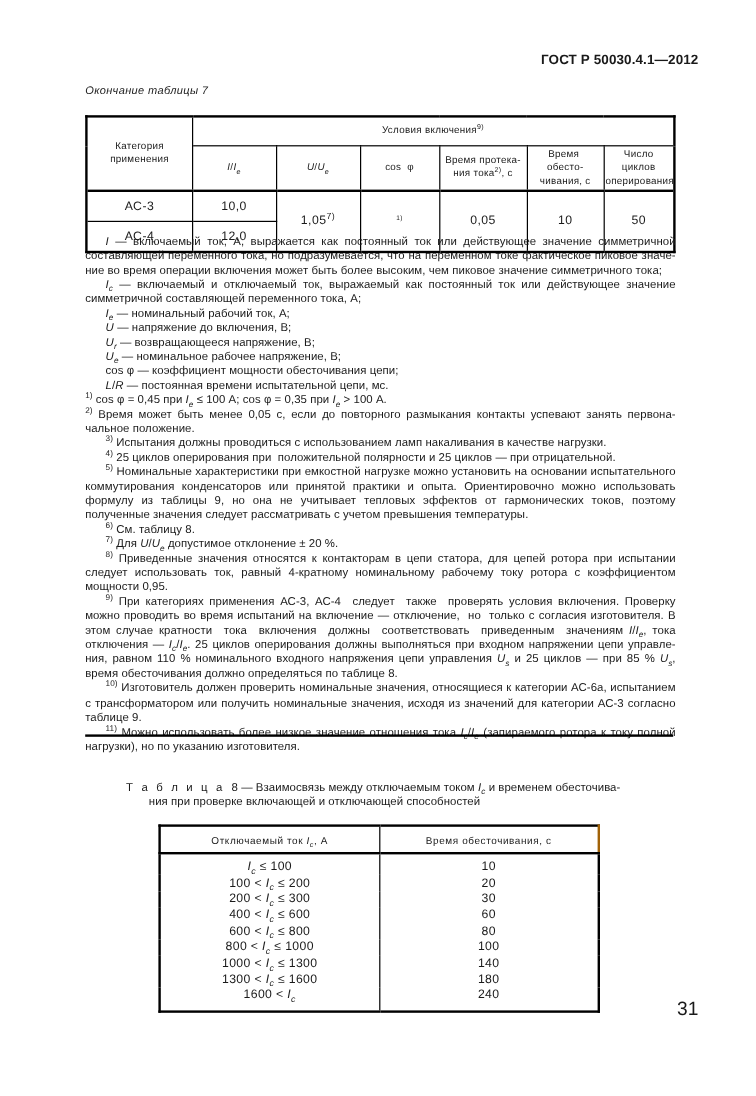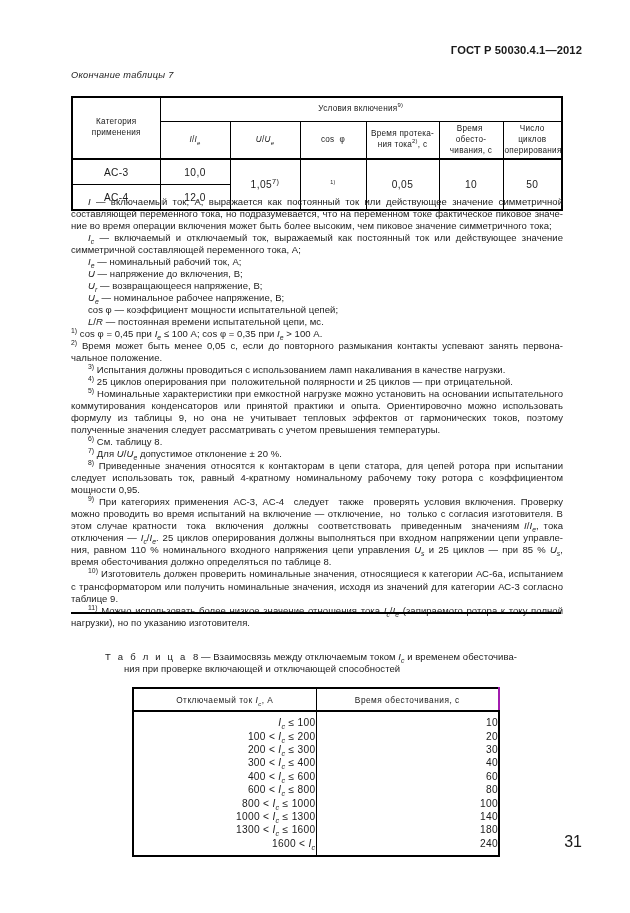--- a/index.html
+++ b/index.html
@@ -131,26 +131,26 @@
   table.t8 th {
     font-weight: normal;
     border: 1px solid #000;
     border-top: 2px solid #000;
     height: 19px;
     letter-spacing: 0.5px;
     text-align: center;
     vertical-align: middle;
   }
   table.t8 th.first { border-left: 2px solid #000; }
-  table.t8 th.last { border-right: 2px solid #a21caf; }
+  table.t8 th.last { border-right: 2px solid #a16207; }
   table.t8 .hdrrow th { border-bottom: 2px solid #000; }
   table.t8 td {
     border-left: 1px solid #000;
     border-right: 1px solid #000;
-    text-align: right;
+    text-align: center;
     vertical-align: middle;
     font-size: 10.2px;
     height: 13.4px;
     letter-spacing: 0.3px;
     padding: 0;
   }
   table.t8 td.first { border-left: 2px solid #000; }
   table.t8 td.last { border-right: 2px solid #000; }
   table.t8 tr.firstdata td { padding-top: 4px; }
   table.t8 tr.lastdata td { border-bottom: 2px solid #000; padding-bottom: 5px; }
@@ -218,21 +218,21 @@
     </table>
   </div>
 
   <div class="notes">
     <p><i>I</i> — включаемый ток, А, выражается как постоянный ток или действующее значение симметричной составляющей переменного тока, но подразумевается, что на переменном токе фактическое пиковое значе­ние во время операции включения может быть более высоким, чем пиковое значение симметричного тока;</p>
     <p><i>I</i><span class="subn"><i>c</i></span> — включаемый и отключаемый ток, выражаемый как постоянный ток или действующее значение симметричной составляющей переменного тока, А;</p>
     <p><i>I</i><span class="subn"><i>e</i></span> — номинальный рабочий ток, А;</p>
     <p><i>U</i> — напряжение до включения, В;</p>
     <p><i>U</i><span class="subn"><i>r</i></span> — возвращающееся напряжение, В;</p>
     <p><i>U</i><span class="subn"><i>e</i></span> — номинальное рабочее напряжение, В;</p>
-    <p>cos φ — коэффициент мощности испытательной цепей;</p>
+    <p>cos φ — коэффициент мощности обесточивания цепи;</p>
     <p><i>L</i>/<i>R</i> — постоянная времени испытательной цепи, мс.</p>
     <p class="noind"><sup>1)</sup> cos φ = 0,45 при <i>I</i><span class="subn"><i>e</i></span> ≤ 100 А;  cos φ = 0,35 при <i>I</i><span class="subn"><i>e</i></span> &gt; 100 А.</p>
     <p class="noind"><sup>2)</sup> Время может быть менее 0,05 с, если до повторного размыкания контакты успевают занять первона­чальное положение.</p>
     <p><sup>3)</sup> Испытания должны проводиться с использованием ламп накаливания в качестве нагрузки.</p>
     <p><sup>4)</sup> 25 циклов оперирования при&nbsp; положительной полярности и 25 циклов — при отрицательной.</p>
     <p><sup>5)</sup> Номинальные характеристики при емкостной нагрузке можно установить на основании испытатель­ного коммутирования конденсаторов или принятой практики и опыта. Ориентировочно можно использовать формулу из таблицы 9, но она не учитывает тепловых эффектов от гармонических токов, поэтому полученные значения следует рассматривать с учетом превышения температуры.</p>
     <p><sup>6)</sup> См. таблицу 8.</p>
     <p><sup>7)</sup> Для <i>U</i>/<i>U</i><span class="subn"><i>e</i></span> допустимое отклонение ± 20 %.</p>
     <p><sup>8)</sup> Приведенные значения относятся к контакторам в цепи статора, для цепей ротора при испытании следует использовать ток, равный 4-кратному номинальному рабочему току ротора с коэффициентом мощно­сти 0,95.</p>
     <p><sup>9)</sup> При категориях применения АС-3, АС-4&nbsp; следует&nbsp; также&nbsp; проверять условия включения. Проверку можно проводить во время испытаний на включение — отключение,&nbsp; но&nbsp; только с согласия изготовителя. В этом случае кратности&nbsp; тока&nbsp; включения&nbsp; должны&nbsp; соответствовать&nbsp; приведенным&nbsp; значениям <i>I</i>/<i>I</i><span class="subn"><i>e</i></span>, тока отключения — <i>I</i><span class="subn"><i>c</i></span>/<i>I</i><span class="subn"><i>e</i></span>. 25 циклов оперирования должны выполняться при входном напряжении цепи управле­ния, равном 110 % номинального входного напряжения цепи управления <i>U</i><span class="subn"><i>s</i></span> и 25 циклов — при 85 % <i>U</i><span class="subn"><i>s</i></span>, время обесточивания должно определяться по таблице 8.</p>
@@ -266,24 +266,20 @@
         </tr>
         <tr>
           <td class="first">100 &lt; <i>I</i><span class="subn"><i>c</i></span> ≤ 200</td>
           <td class="last">20</td>
         </tr>
         <tr>
           <td class="first">200 &lt; <i>I</i><span class="subn"><i>c</i></span> ≤ 300</td>
           <td class="last">30</td>
         </tr>
         <tr>
-          <td class="first">300 &lt; <i>I</i><span class="subn"><i>c</i></span> ≤ 400</td>
-          <td class="last">40</td>
-        </tr>
-        <tr>
           <td class="first">400 &lt; <i>I</i><span class="subn"><i>c</i></span> ≤ 600</td>
           <td class="last">60</td>
         </tr>
         <tr>
           <td class="first">600 &lt; <i>I</i><span class="subn"><i>c</i></span> ≤ 800</td>
           <td class="last">80</td>
         </tr>
         <tr>
           <td class="first">800 &lt; <i>I</i><span class="subn"><i>c</i></span> ≤ 1000</td>
           <td class="last">100</td>

